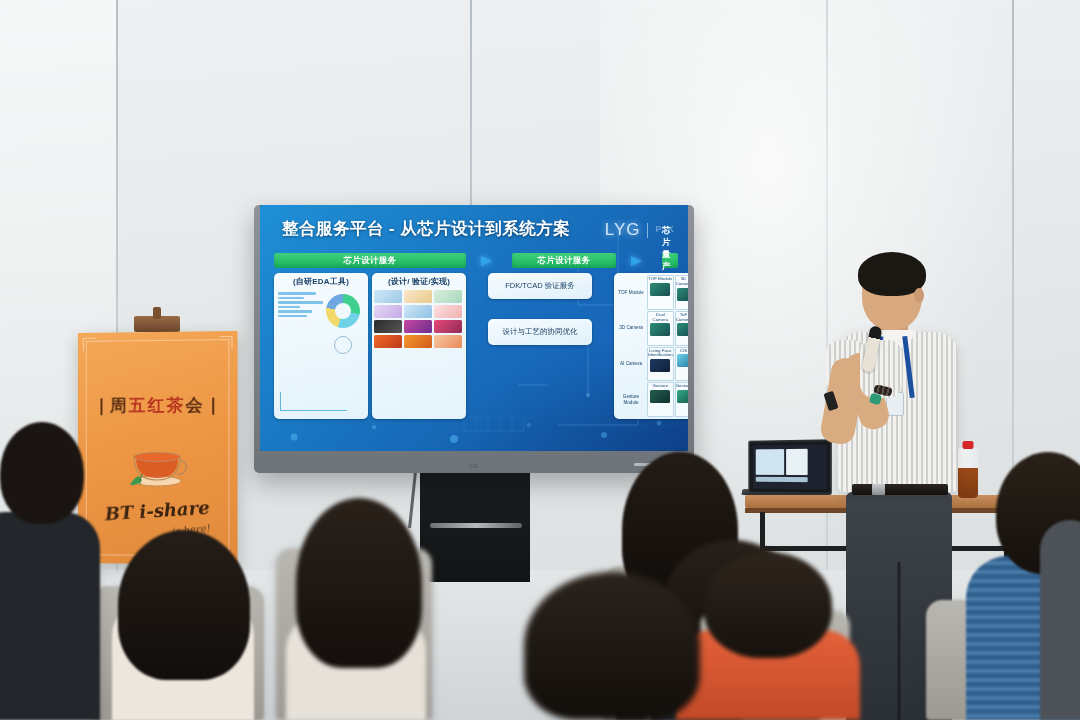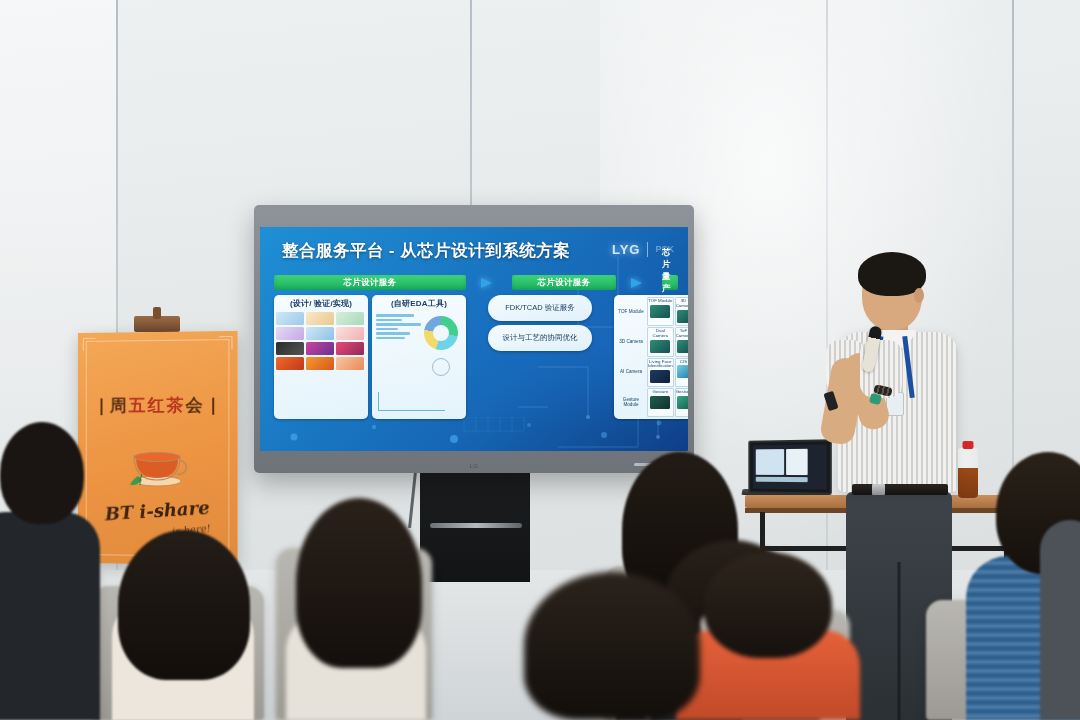--- a/index.html
+++ b/index.html
@@ -14,21 +14,21 @@
   .wall-panel{position:absolute;top:0;height:100%;
     background:linear-gradient(180deg,rgba(255,255,255,.45),rgba(255,255,255,0));}
   .floor{position:absolute;left:0;right:0;bottom:0;height:150px;
     background:linear-gradient(180deg,#e4e7e8,#cfd4d6);}
   .wall-glow{position:absolute;left:600px;top:0;width:420px;height:560px;
     background:radial-gradient(ellipse at 40% 30%,rgba(255,255,255,.75),rgba(255,255,255,0) 70%);}
 
   
   .tv{position:absolute;left:254px;top:205px;width:440px;height:268px;
     background:linear-gradient(180deg,#8d9398,#6d7378);border-radius:5px;
-    box-shadow:0 10px 26px rgba(0,0,0,.28);padding:22px 6px 22px 6px;box-sizing:border-box;}
+    box-shadow:0 10px 26px rgba(0,0,0,.28);padding:0 6px 22px 6px;box-sizing:border-box;}
   .tv-screen{position:relative;width:100%;height:100%;overflow:hidden;border-radius:2px;
     background:#0a2d56;}
   .tv-logo{position:absolute;left:50%;bottom:4px;transform:translateX(-50%);
     font-size:6px;letter-spacing:.5px;color:#4a5054;}
   .tv-ir{position:absolute;right:26px;bottom:7px;width:34px;height:3px;
     background:linear-gradient(90deg,#b9bec1,#8e9499);border-radius:2px;}
   .tv-stand{position:absolute;left:420px;top:470px;width:110px;height:112px;
     background:linear-gradient(180deg,#1b1d1f,#121416);}
   .tv-stand-bar{position:absolute;left:430px;top:523px;width:92px;height:5px;
     background:linear-gradient(90deg,#6a7074,#b4babe,#5c6266);border-radius:3px;}
@@ -40,21 +40,21 @@
     background:
       radial-gradient(ellipse at 84% 52%,rgba(26,110,200,.55),rgba(0,0,0,0) 55%),
       linear-gradient(135deg,#1e8fd6 0%,#1b7ec8 28%,#1667b5 62%,#0e3f87 100%);}
   .slide-circ{position:absolute;right:-10px;top:20px;width:180px;height:230px;opacity:.33;}
   .slide-dots{position:absolute;left:4px;bottom:4px;right:4px;height:30px;opacity:.5;}
 
   .sl-title{position:absolute;left:22px;top:13px;color:#fff;font-weight:bold;
     font-size:16.5px;letter-spacing:.5px;text-shadow:0 1px 3px rgba(0,0,0,.45);
     white-space:nowrap;}
   .sl-logo{position:absolute;right:14px;top:15px;display:flex;align-items:center;gap:7px;}
-  .sl-logo .lyg{color:#cfe6f8;font-weight:bold;font-size:13px;letter-spacing:1px;
+  .sl-logo .lyg{color:#cfe6f8;font-weight:normal;font-size:17px;letter-spacing:1px;
     text-shadow:0 0 6px rgba(200,230,255,.8);}
   .sl-logo .divider{width:1px;height:15px;background:rgba(210,232,248,.6);}
   .sl-logo .co{color:rgba(205,228,246,.45);font-size:9px;line-height:1.05;font-weight:bold;}
 
   .bands{position:absolute;left:14px;right:10px;top:48px;height:15px;display:flex;
     align-items:center;gap:15px;}
   .band{height:15px;border-radius:2px;display:flex;align-items:center;justify-content:center;
     color:#fff;font-size:8.5px;font-weight:bold;letter-spacing:.3px;
     background:linear-gradient(180deg,#3fd07a,#19b45f);
     box-shadow:inset 0 -2px 4px rgba(0,0,0,.12);}
@@ -100,21 +100,21 @@
     grid-auto-rows:1fr;gap:1px;padding:2px;}
   .modlabel{font-size:4.6px;color:#16456e;display:flex;align-items:center;
     justify-content:center;text-align:center;line-height:1.15;}
   .modcell{background:rgba(255,255,255,.6);border:.5px solid rgba(120,170,200,.45);
     border-radius:1.5px;display:flex;flex-direction:column;align-items:center;
     justify-content:flex-start;padding-top:1px;}
   .modcell span{font-size:4.4px;color:#1b4a73;text-align:center;line-height:1.1;}
   .modimg{width:80%;height:13px;margin-top:1px;border-radius:1.5px;
     background:linear-gradient(140deg,#2e8f74,#174f56);}
 
-  .subcard{background:linear-gradient(170deg,#f6fcff,#e0f0fa);border-radius:13px;
+  .subcard{background:linear-gradient(170deg,#f6fcff,#e0f0fa);border-radius:5px;
     display:flex;align-items:center;justify-content:center;
     font-size:7.5px;color:#14395e;box-shadow:0 1px 3px rgba(0,0,0,.3);}
 
   .iplogos{display:flex;align-items:center;justify-content:space-around;flex:1;padding:0 5px;}
   .arm-logo{background:#34b3ea;color:#fff;font-size:6.5px;font-weight:bold;
     padding:4px 7px;border-radius:2px;letter-spacing:.4px;}
   .syn-logo{color:#2c3e52;font-size:11px;font-weight:bold;letter-spacing:-.6px;}
   .cad-logo{color:#2b4054;font-size:8px;letter-spacing:.3px;}
   .riscv{width:22px;height:22px;position:relative;}
 
@@ -304,56 +304,56 @@
           <div class="band b2">芯片设计服务</div>
           <div class="arrow"></div>
           <div class="band b3">芯片量产服务</div>
         </div>
 
         <div class="cols">
 
           <div class="col c1">
             <div class="row2">
               <div class="card" style="flex:1;display:flex;flex-direction:column;">
+                <div class="card-t">(自研EDA工具)</div>
+                <div class="eda">
+                  <div class="barline" style="width:44%"></div>
+                    <div class="barline" style="width:30%"></div>
+                  <div class="barline" style="width:52%"></div>
+                    <div class="barline" style="width:26%"></div>
+                  <div class="barline" style="width:40%"></div>
+                    <div class="barline" style="width:34%"></div>
+                  <div class="donut"></div>
+                    <div class="gear"></div>
+                    <div class="wave"></div>
+                </div>
+              </div>
+              <div class="card" style="flex:1;display:flex;flex-direction:column;">
                 <div class="card-t">(设计/ 验证/实现)</div>
                 <div class="thumbs">
                   <div class="th" style="background:linear-gradient(135deg,#cfe8f7,#9dc9e8)"></div>
                   <div class="th" style="background:linear-gradient(135deg,#fbe8c9,#e8c98d)"></div>
                   <div class="th" style="background:linear-gradient(135deg,#d8eedd,#a9d8bb)"></div>
                   <div class="th" style="background:linear-gradient(135deg,#e6d9f5,#c3a9e6)"></div>
                   <div class="th" style="background:linear-gradient(135deg,#cfe8f7,#8fc1e5)"></div>
                   <div class="th" style="background:linear-gradient(135deg,#fde1e1,#efb0b0)"></div>
                   <div class="th" style="background:linear-gradient(135deg,#2b2b2b,#555);"></div>
                   <div class="th" style="background:linear-gradient(135deg,#c946a0,#6b2f8e)"></div>
                   <div class="th" style="background:linear-gradient(135deg,#e8497a,#8e2b55)"></div>
                   <div class="th" style="background:linear-gradient(135deg,#f06a2a,#c0391a)"></div>
                   <div class="th" style="background:linear-gradient(135deg,#f59a2e,#d4591c)"></div>
                   <div class="th" style="background:linear-gradient(135deg,#f7c8a0,#e98a5a)"></div>
                 </div>
               </div>
-              <div class="card" style="flex:1;display:flex;flex-direction:column;">
-                <div class="card-t">(自研EDA工具)</div>
-                <div class="eda">
-                  <div class="barline" style="width:44%"></div>
-                    <div class="barline" style="width:30%"></div>
-                  <div class="barline" style="width:52%"></div>
-                    <div class="barline" style="width:26%"></div>
-                  <div class="barline" style="width:40%"></div>
-                    <div class="barline" style="width:34%"></div>
-                  <div class="donut"></div>
-                    <div class="gear"></div>
-                    <div class="wave"></div>
-                </div>
-              </div>
             </div>
           </div>
 
           <div class="col c2">
             <div class="subcard" style="flex:0 0 26px;">FDK/TCAD 验证服务</div>
-            <div class="subcard" style="flex:0 0 26px;">设计与工艺的协同优化</div>
+            <div class="subcard" style="flex:0 0 26px;margin-top:16px;">设计与工艺的协同优化</div>
           </div>
 
           <div class="col c3">
             <div class="card" style="flex:1;display:flex;flex-direction:column;">
               <div class="modgrid">
                 <div class="modlabel">TOF Module</div>
                 <div class="modcell">
                   <span>TOF Module</span>
                   <div class="modimg"></div>
                 </div>

